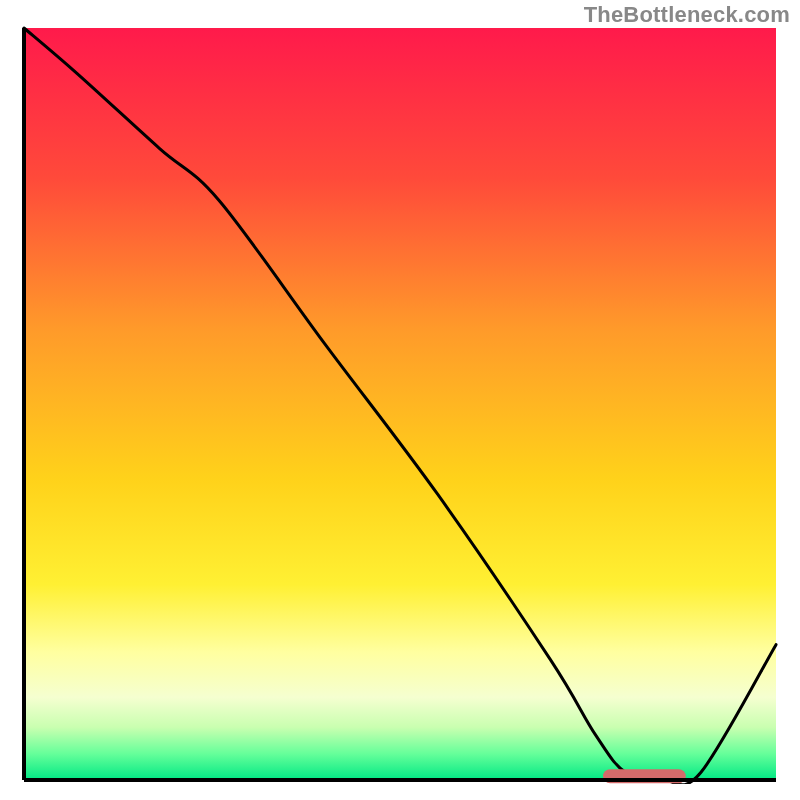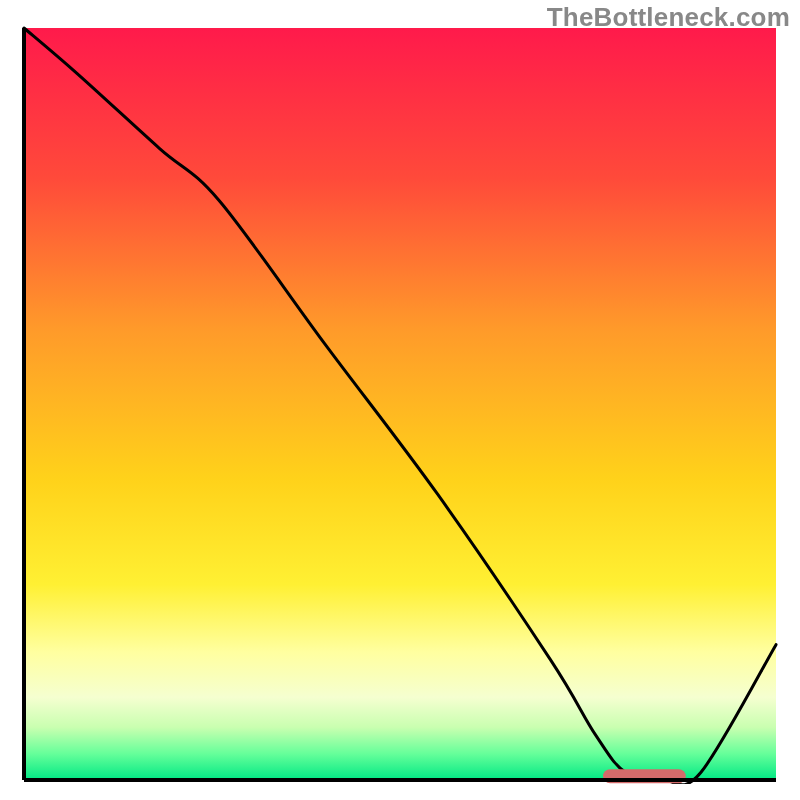--- a/index.html
+++ b/index.html
@@ -13,21 +13,21 @@
   .container {
     position: relative;
     width: 800px;
     height: 800px;
   }
   .watermark {
     position: absolute;
     top: 2px;
     right: 10px;
     font-family: Arial, Helvetica, sans-serif;
-    font-size: 26px;
+    font-size: 22px;
     font-weight: 600;
     color: #888888;
     letter-spacing: 0.2px;
   }
   .plot {
     position: absolute;
     left: 20px;
     top: 24px;
     width: 760px;
     height: 760px;

